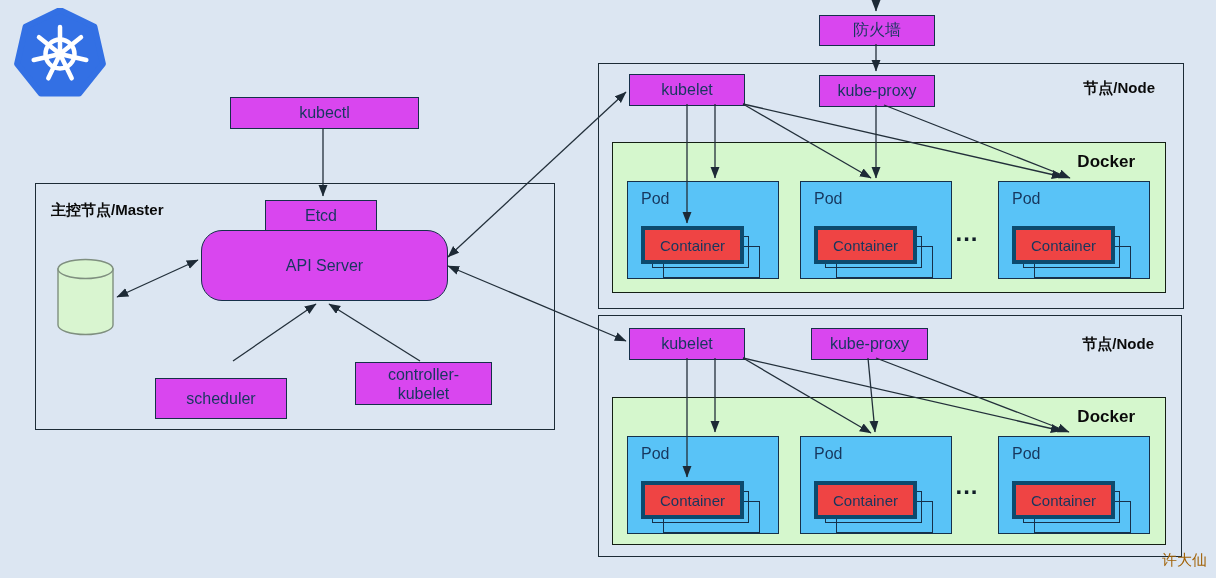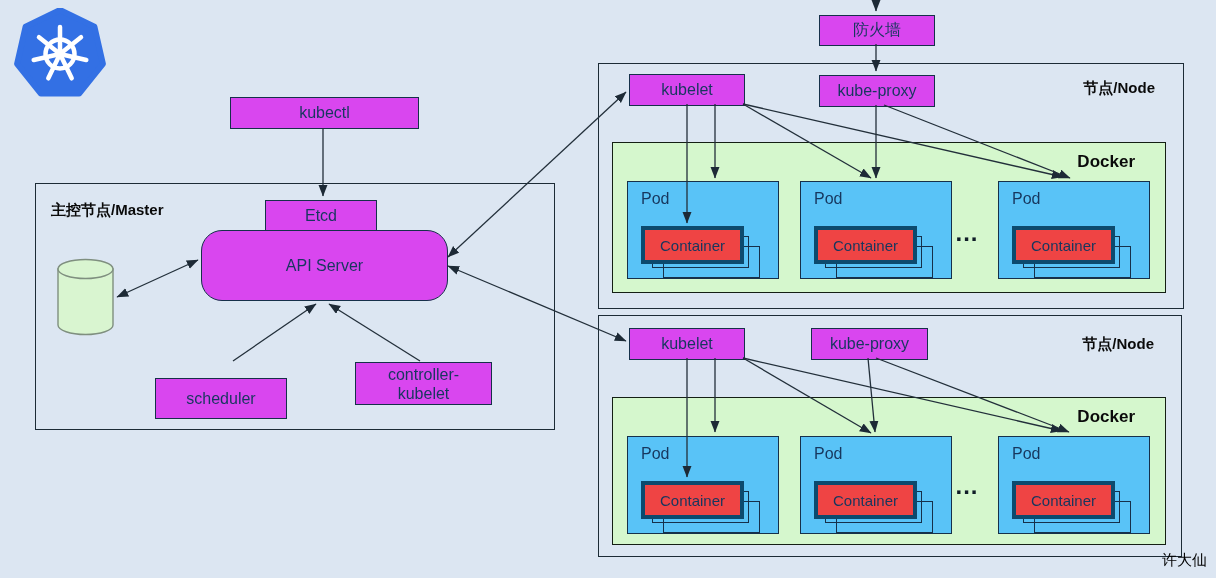--- a/index.html
+++ b/index.html
@@ -19,21 +19,21 @@
   .pod-label{position:absolute;left:13px;top:8px;color:#17375e;font-size:16px;}
   .cstack{position:absolute;left:13px;top:44px;width:120px;height:52px;}
   .cback{position:absolute;width:95px;height:30px;border:1px solid #16304a;background:transparent;}
   .cb1{left:11px;top:10px;z-index:2;}
   .cb2{left:22px;top:20px;z-index:1;}
   .cfront{position:absolute;left:0;top:0;width:95px;height:30px;background:#ef4444;
           border:4px solid #0c4a6e;z-index:3;display:flex;align-items:center;justify-content:center;
           color:#17375e;font-size:15px;}
   .ellipsis{position:absolute;width:34px;text-align:center;color:#101d28;
             font-weight:bold;font-size:24px;letter-spacing:1px;line-height:10px;}
-  .watermark{position:absolute;color:#000000;font-size:15px;white-space:nowrap;}
+  .watermark{position:absolute;color:#a16207;font-size:15px;white-space:nowrap;}
   .etcd-label{position:absolute;font-weight:bold;color:#000;font-size:15px;text-align:center;}
   .two-line{flex-direction:column;line-height:19px;}
   svg.overlay{position:absolute;left:0;top:0;z-index:6;pointer-events:none;}
 </style>
 </head>
 <body>
 
 <div class="stage">
 
   <svg class="abs" style="left:14px;top:8px;" width="92" height="92" viewBox="0 0 92 92">

